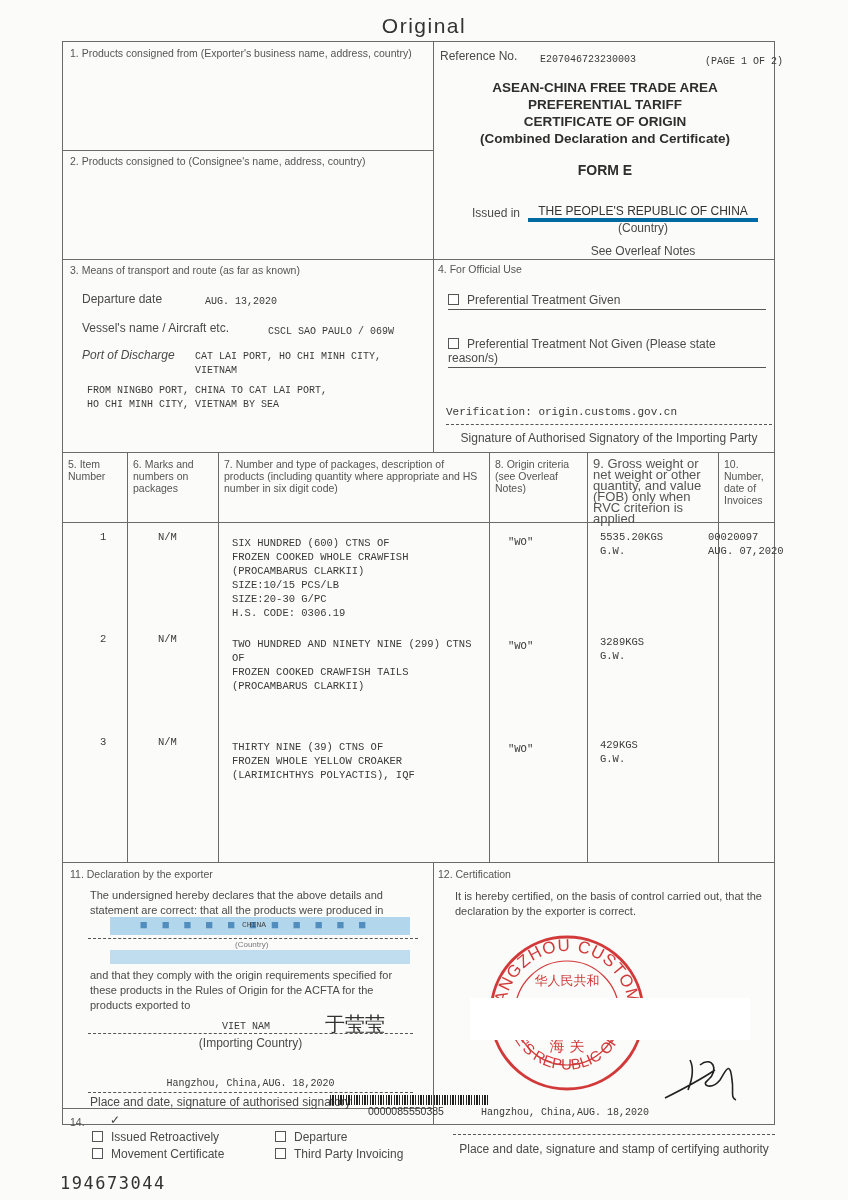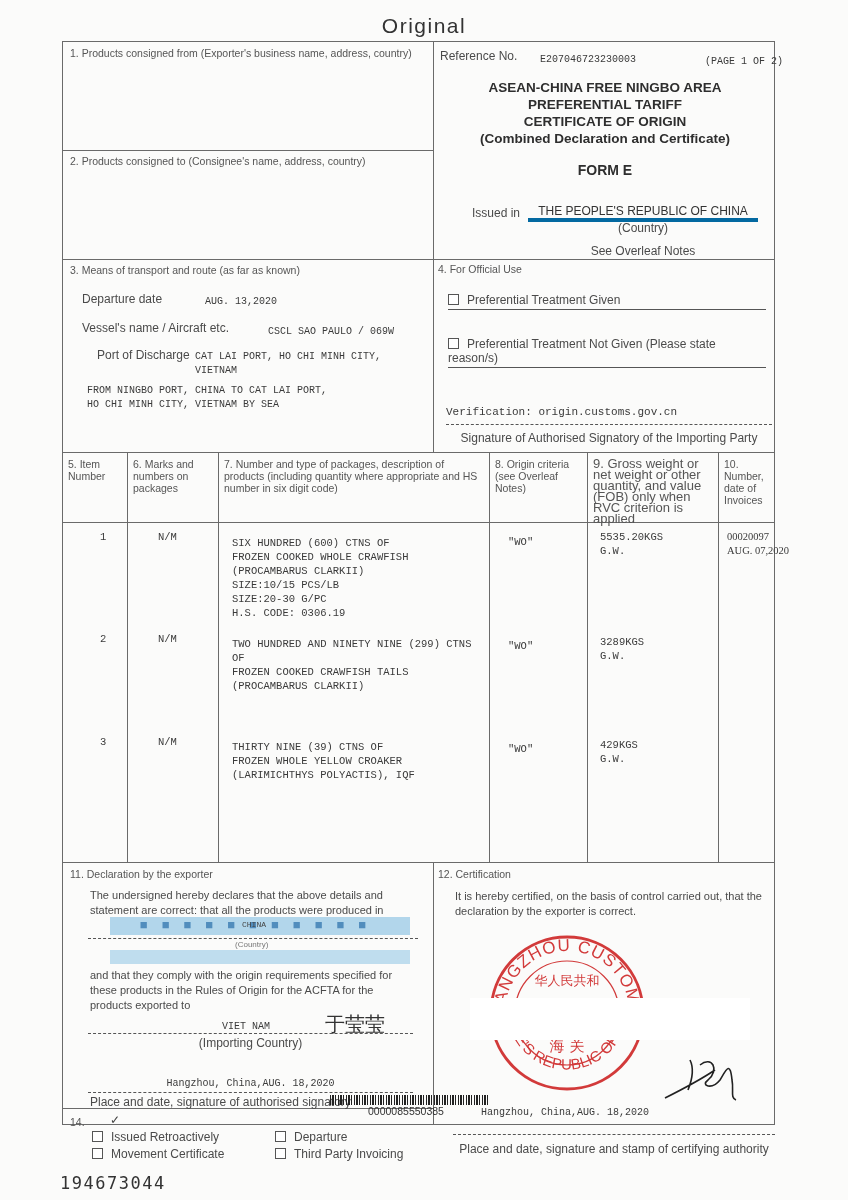--- a/index.html
+++ b/index.html
@@ -46,37 +46,37 @@
 <div class="line-h" style="left:62px; top:1108px; width:371px;"></div>
 
 <div class="abs lbl" style="left:70px; top:47px; width:355px;">1. Products consigned from (Exporter's business name, address, country)</div>
 
 <div class="abs lbl" style="left:70px; top:155px; width:355px;">2. Products consigned to (Consignee's name, address, country)</div>
 
 <div class="abs field" style="left:440px; top:49px;">Reference No.</div>
 <div class="abs mono" style="left:540px; top:54px; font-size:10px;">E207046723230003</div>
 <div class="abs mono" style="left:705px; top:56px; font-size:10px;">(PAGE 1 OF 2)</div>
 
-<div class="abs center-bold" style="left:440px; width:330px; top:79px;">ASEAN-CHINA FREE NINGBO AREA</div>
+<div class="abs center-bold" style="left:440px; width:330px; top:79px;">ASEAN-CHINA FREE TRADE AREA</div>
 <div class="abs center-bold" style="left:440px; width:330px; top:96px;">PREFERENTIAL TARIFF</div>
 <div class="abs center-bold" style="left:440px; width:330px; top:113px;">CERTIFICATE OF ORIGIN</div>
 <div class="abs center-bold" style="left:440px; width:330px; top:130px;">(Combined Declaration and Certificate)</div>
 <div class="abs center-bold" style="left:440px; width:330px; top:162px; font-size:14px;">FORM E</div>
 
 <div class="abs field" style="left:472px; top:206px;">Issued in</div>
 <div class="abs field underline" style="left:528px; top:204px; width:230px; text-align:center; color:#333;">THE PEOPLE'S REPUBLIC OF CHINA</div>
 <div class="abs field" style="left:528px; width:230px; top:221px; text-align:center;">(Country)</div>
 <div class="abs field" style="left:528px; width:230px; top:244px; text-align:center;">See Overleaf Notes</div>
 
 <div class="abs lbl" style="left:70px; top:264px;">3. Means of transport and route (as far as known)</div>
 <div class="abs field" style="left:82px; top:292px;">Departure date</div>
 <div class="abs mono" style="left:205px; top:296px; font-size:10px;">AUG. 13,2020</div>
 <div class="abs field" style="left:82px; top:321px;">Vessel's name / Aircraft etc.</div>
 <div class="abs mono" style="left:268px; top:326px; font-size:10px;">CSCL SAO PAULO / 069W</div>
-<div class="abs field" style="left:97px; top:348px;">Port of Discharge</div>
+<div class="abs field" style="left:82px; top:348px;font-style:italic;">Port of Discharge</div>
 <div class="abs mono" style="left:195px; top:351px; font-size:10px;">CAT LAI PORT, HO CHI MINH CITY,</div>
 <div class="abs mono" style="left:195px; top:365px; font-size:10px;">VIETNAM</div>
 <div class="abs mono" style="left:87px; top:385px; font-size:10px;">FROM NINGBO PORT, CHINA TO CAT LAI PORT,</div>
 <div class="abs mono" style="left:87px; top:399px; font-size:10px;">HO CHI MINH CITY, VIETNAM BY SEA</div>
 
 <div class="abs lbl" style="left:438px; top:263px;">4. For Official Use</div>
 <div class="abs field" style="left:448px; top:293px; width:318px; border-bottom:1px solid #555; padding-bottom:2px;">
   <span class="cb"></span><span>Preferential Treatment Given</span>
 </div>
 <div class="abs field" style="left:448px; top:337px; width:318px; border-bottom:1px solid #555; padding-bottom:2px;">
@@ -102,21 +102,21 @@
     <div>(PROCAMBARUS CLARKII)</div>
     <div>SIZE:10/15 PCS/LB</div>
     <div>SIZE:20-30 G/PC</div>
     <div>H.S. CODE: 0306.19</div>
   </div>
   <div class="abs mono val" style="left:508px; top:535px;">"WO"</div>
   <div class="abs mono val" style="left:600px; top:530px;">
     <div>5535.20KGS</div>
     <div>G.W.</div>
   </div>
-  <div class="abs mono val" style="left:727px; top:530px;font-family:Liberation Serif, serif;">
+  <div class="abs mono val" style="left:708px; top:530px;">
     <div>00020097</div>
     <div>AUG. 07,2020</div>
   </div>
 </div>
 
 <div>
   <div class="abs mono val" style="left:100px; top:632px;">2</div>
   <div class="abs mono val" style="left:158px; top:632px;">N/M</div>
   <div class="abs mono val" style="left:232px; top:637px;">
     <div>TWO HUNDRED AND NINETY NINE (299) CTNS</div>

